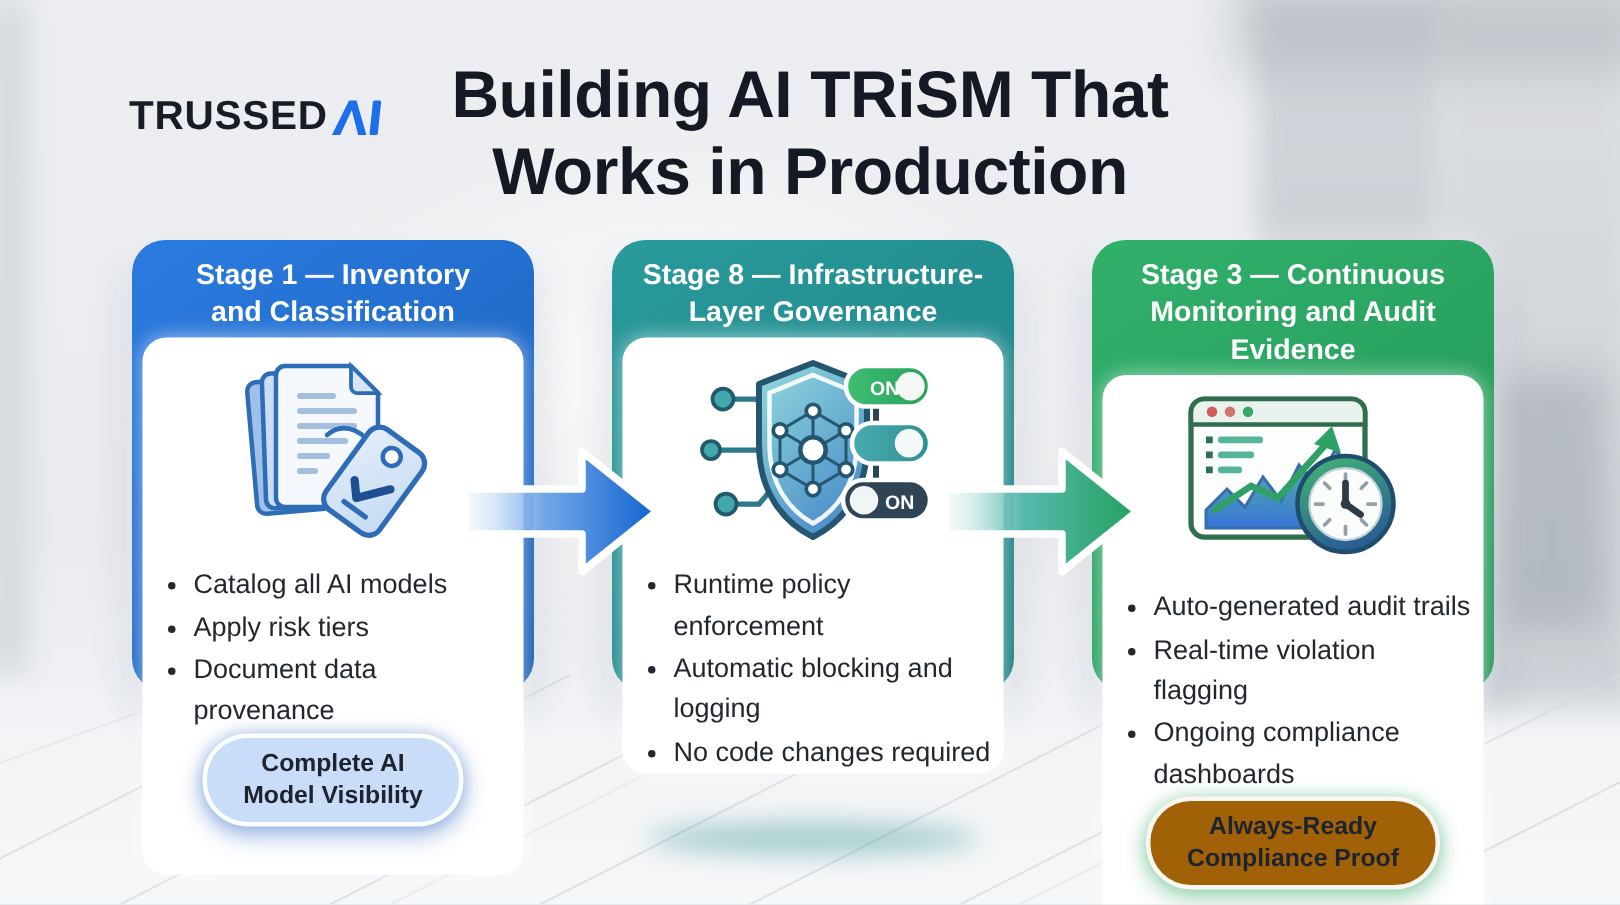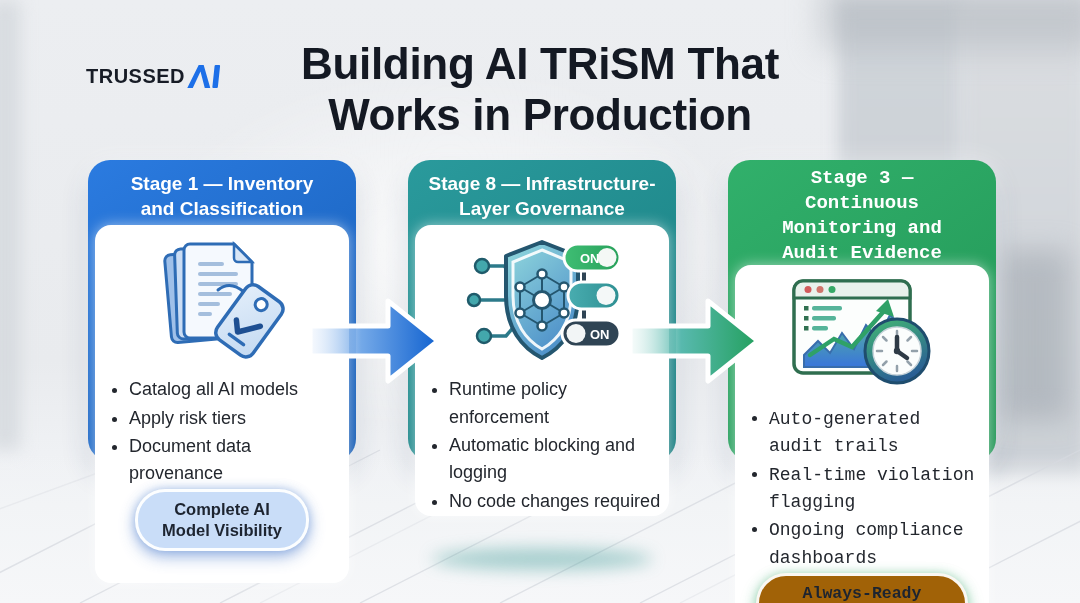--- a/index.html
+++ b/index.html
@@ -16,30 +16,30 @@
   .left-wall{left:-10px;top:0;width:30px;height:450px;background:#CFD4D9;filter:blur(9px);opacity:.7;}
   .center-light{left:140px;top:60px;width:620px;height:380px;background:radial-gradient(ellipse at center,rgba(255,255,255,.8),rgba(255,255,255,0) 70%);filter:blur(6px);}
   .floor{left:0;bottom:0;width:1080px;height:150px;background:linear-gradient(180deg,rgba(240,242,245,0) 0%,#F2F4F6 35%,#F6F7F9 100%);}
   .floor-lines{left:0;top:440px;width:1080px;height:163px;}
   .glow{position:absolute;height:22px;border-radius:50%;filter:blur(8px);}
   .glow-1{left:112px;top:548px;width:220px;background:rgba(47,96,190,.38);}
   .glow-2{left:432px;top:548px;width:220px;background:rgba(31,138,132,.36);}
   .glow-3{left:752px;top:548px;width:220px;background:rgba(40,160,95,.36);}
   
   .logo{position:absolute;left:86px;top:62px;display:flex;align-items:center;gap:2px;}
-  .logo-text{font-size:20px;font-weight:800;letter-spacing:.5px;color:#171C26;}
+  .logo-text{font-size:27px;font-weight:800;letter-spacing:.5px;color:#171C26;}
   .title{position:absolute;left:0;right:0;top:38px;text-align:center;color:#141923;
     font-size:44px;font-weight:800;line-height:1.17;letter-spacing:-.3px;}
   
   .card{position:absolute;top:160px;width:268px;height:301px;border-radius:22px;padding:7px;
     box-sizing:border-box;display:flex;flex-direction:column;
     box-shadow:0 14px 28px rgba(40,60,100,.16), 0 0 22px rgba(255,255,255,.6);justify-content:space-between;}
   .card-1{left:88px;background:linear-gradient(145deg,#2B7BE0,#155CB4);}
   .card-2{left:408px;background:linear-gradient(145deg,#2A9A9C,#187D80);}
-  .card-3{left:728px;background:linear-gradient(145deg,#31B06B,#219555);font-family:Liberation Mono, monospace;}
+  .card-3{left:728px;background:linear-gradient(145deg,#31B06B,#219555);}
   .card-header{display:flex;align-items:center;justify-content:center;text-align:center;
     color:#FFFFFF;font-weight:700;font-size:19px;line-height:1.32;padding:4px 10px;}
   .card-1 .card-header,.card-2 .card-header{height:66px;}
   .card-3 .card-header{height:90px;}
   .card-1 .card-header span{max-width:205px;}
   .card-2 .card-header span{max-width:235px;}
   .card-3 .card-header span{max-width:215px;}
   .card-body{flex:1;background:#FFFFFF;border-radius:16px;display:flex;flex-direction:column;
     box-shadow:0 0 14px rgba(255,255,255,.55);}
   .icon-wrap{display:flex;align-items:center;justify-content:center;height:132px;margin-top:8px;}

